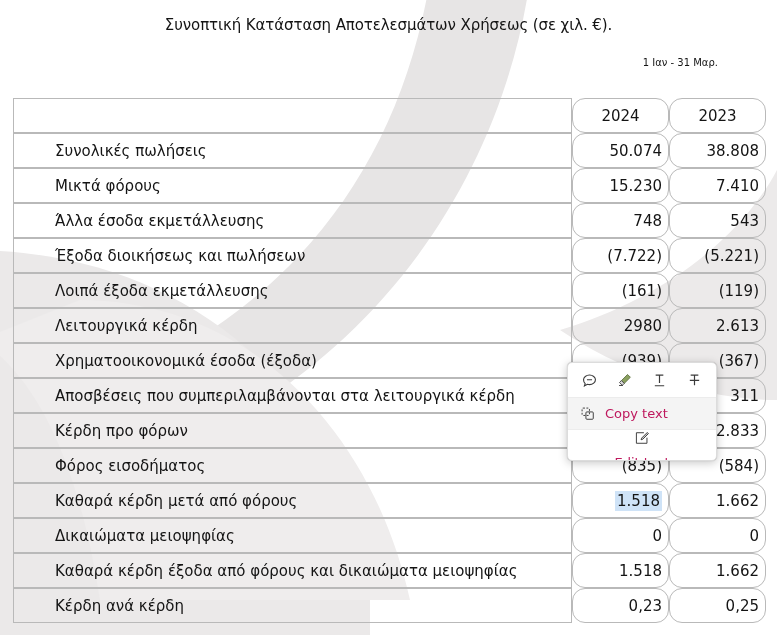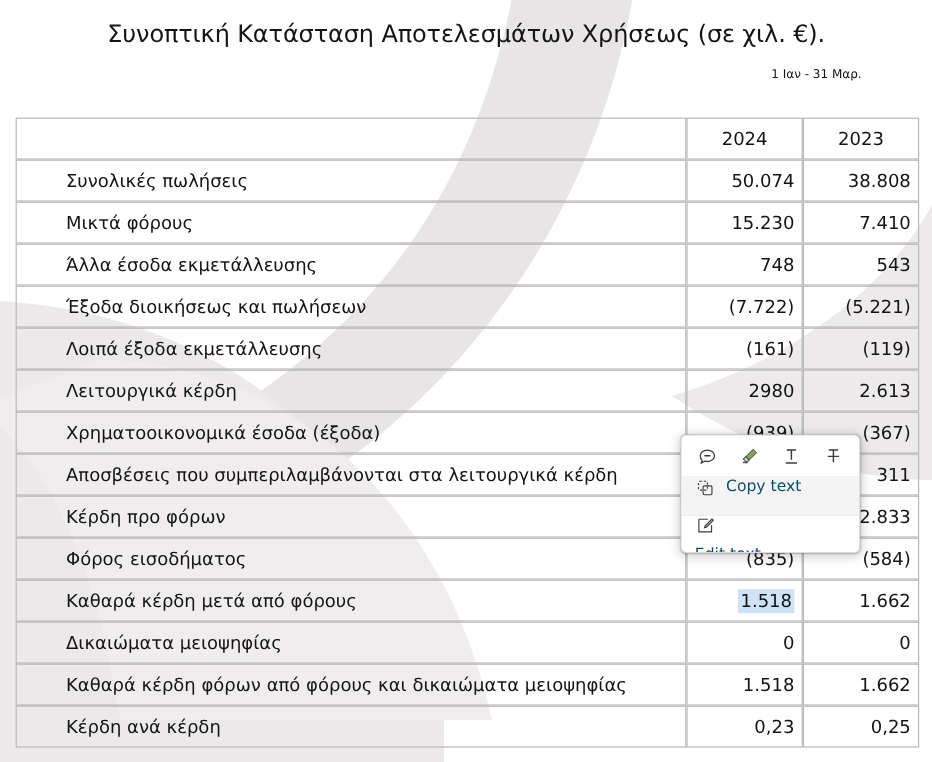--- a/index.html
+++ b/index.html
@@ -28,21 +28,21 @@
     z-index: 2;
     width: 777px;
     height: 635px;
   }
 
   #doc-title {
     position: absolute;
     left: 0; top: 16px;
     width: 777px;
     text-align: center;
-    font-size: 20px;
+    font-size: 15px;
     letter-spacing: -0.1px;
     white-space: nowrap;
   }
 
   #period-label {
     position: absolute;
     right: 59px;
     top: 57px;
     font-size: 10px;
     white-space: nowrap;
@@ -63,21 +63,21 @@
     height: 35px;
     padding: 0 6px;
     font-size: 15px;
     font-weight: normal;
     background: transparent;
     vertical-align: middle;
     overflow: hidden;
     white-space: nowrap;
   }
   #fin-table .c-label { text-align: left; width: 559px; padding-left: 41px; }
-  #fin-table .c-num   { text-align: right; width: 97px; }
+  #fin-table .c-num   { text-align: right; width: 97px; border-radius: 13px; }
   #fin-table thead .c-label { }
   #fin-table thead .c-num { text-align: center; }
   .sel-text {
     background: #cfe3f7;
     padding: 1px 2px;
   }
 
   
   #text-popup {
     position: absolute;
@@ -100,24 +100,25 @@
     border-bottom: 1px solid #ececec;
     padding: 0 4px;
   }
   .tool-btn {
     width: 28px; height: 26px;
     display: flex; align-items: center; justify-content: center;
     cursor: default;
   }
   .popup-item {
     display: flex;
+    align-items: center;
     gap: 9px;
     height: 31px;
     padding: 0 11px;
-    color: #0c4a6e;
+    color: #be185d;
     font-size: 13px;
     cursor: default;
   }
   .popup-item.hovered { background: #f4f4f4; }
   .popup-item + .popup-item { border-top: 1px solid #ececec; flex-direction: column; }
   .popup-icon { width: 17px; height: 17px; display: flex; align-items: center; justify-content: center; }
 </style>
 </head>
 <body>
 
@@ -197,21 +198,21 @@
           <td class="c-label">Καθαρά κέρδη μετά από φόρους</td>
           <td class="c-num"><span class="sel-text">1.518</span></td>
           <td class="c-num">1.662</td>
         </tr>
         <tr>
           <td class="c-label">Δικαιώματα μειοψηφίας</td>
           <td class="c-num">0</td>
           <td class="c-num">0</td>
         </tr>
         <tr>
-          <td class="c-label">Καθαρά κέρδη φόρων από φόρους και δικαιώματα μειοψηφίας</td>
+          <td class="c-label">Καθαρά κέρδη έξοδα από φόρους και δικαιώματα μειοψηφίας</td>
           <td class="c-num">1.518</td>
           <td class="c-num">1.662</td>
         </tr>
         <tr>
           <td class="c-label">Κέρδη ανά κέρδη</td>
           <td class="c-num">0,23</td>
           <td class="c-num">0,25</td>
         </tr>
       </tbody>
   </table>

